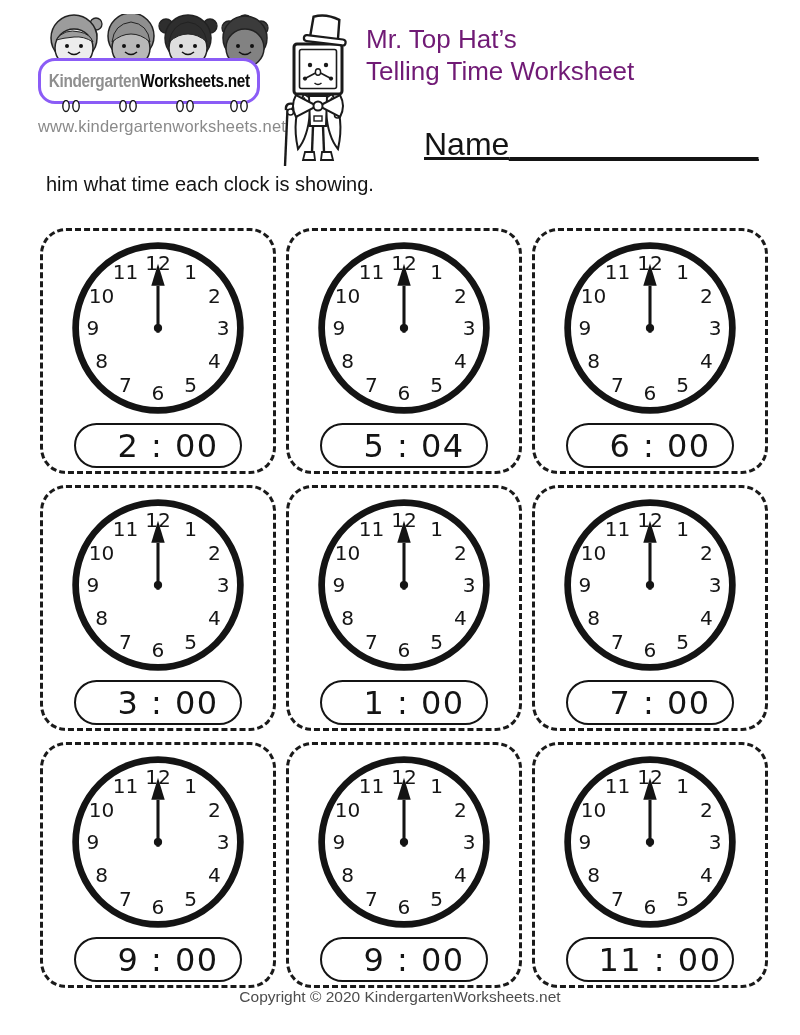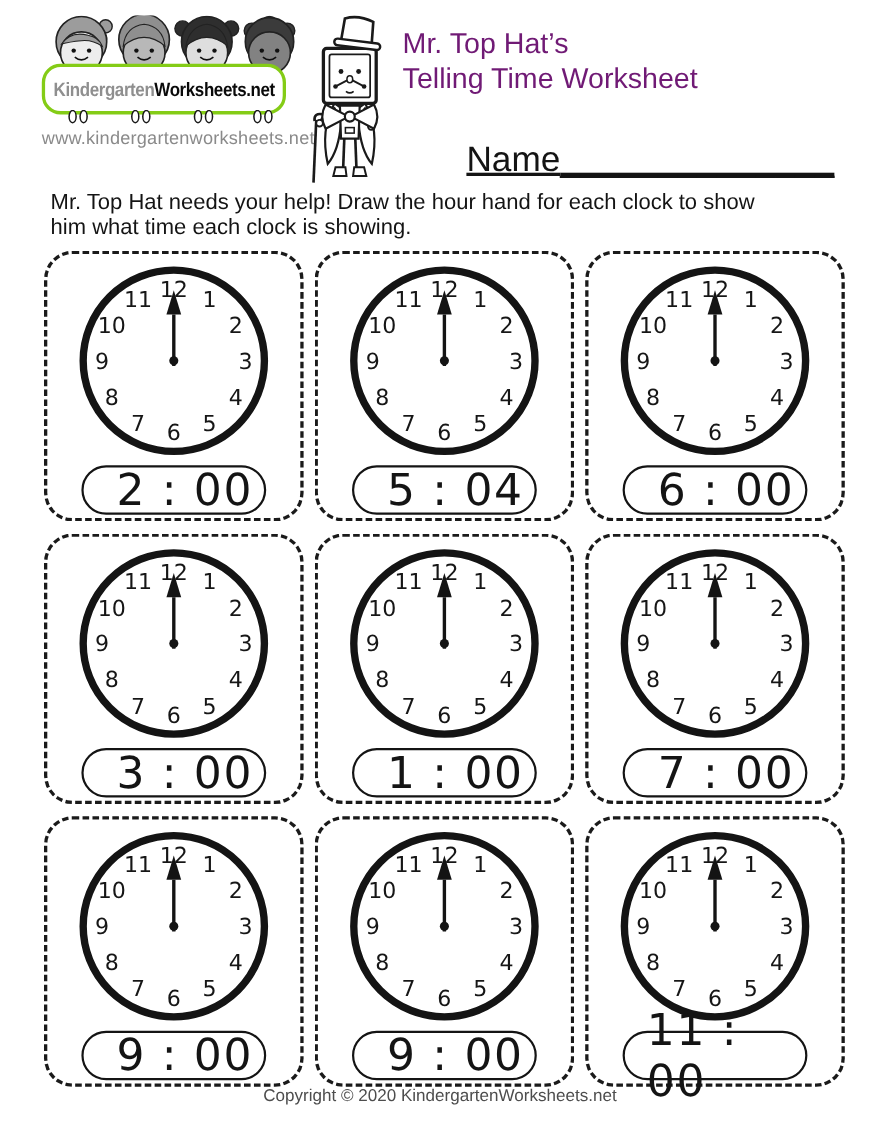--- a/index.html
+++ b/index.html
@@ -3,21 +3,21 @@
 <meta charset="utf-8">
 <style>
   html,body{margin:0;padding:0;background:#fff;}
   .page{position:relative;width:800px;height:1035px;background:#fff;overflow:hidden;
         font-family:"Liberation Sans",sans-serif;color:#141414;}
 
   
   .logo{position:absolute;left:36px;top:14px;width:236px;height:104px;}
   .heads{position:absolute;left:0;top:0;width:236px;height:60px;z-index:1;}
   .logo-banner{position:absolute;left:2px;top:44px;width:216px;height:40px;
-               border:3px solid #84cc16;border-radius:17px;background:#fff;z-index:2;
+               border:3px solid #8b5cf6;border-radius:17px;background:#fff;z-index:2;
                display:flex;align-items:center;justify-content:center;}
   .banner-text{white-space:nowrap;font-weight:bold;font-size:17.5px;letter-spacing:-0.4px;
                transform:scaleX(0.88);transform-origin:center;}
   .banner-part1{color:#8f8f8f;}
   .banner-part2{color:#0a0a0a;}
   .fingers{position:absolute;left:2px;top:86px;width:222px;height:16px;z-index:3;}
   .url{position:absolute;left:38px;top:117px;font-size:16.5px;color:#8a8a8a;letter-spacing:.2px;}
 
   
   .tophat{position:absolute;left:278px;top:12px;width:86px;height:160px;}
@@ -30,21 +30,21 @@
   
   .grid{position:absolute;left:40px;top:228px;width:728px;
         display:grid;grid-template-columns:repeat(3,236px);gap:11px 10px;}
   .card{width:236px;height:246px;box-sizing:border-box;border:3px dashed #1a1a1a;
         border-radius:26px;display:flex;flex-direction:column;align-items:center;background:#fff;}
   .clock-wrap{width:182px;height:182px;margin-top:6px;}
   .clock-wrap svg{width:182px;height:182px;display:block;}
   .clock-svg text{font-family:"DejaVu Sans",sans-serif;fill:#161616;}
   .time-pill{width:168px;height:45px;box-sizing:border-box;border:2.5px solid #141414;
              border-radius:24px;margin-top:4px;display:flex;align-items:center;justify-content:center;}
-  .time-text{font-size:40px;letter-spacing:1.5px;font-family:"DejaVu Sans",sans-serif;color:#141414;margin-left:20px;}
+  .time-text{font-size:32px;letter-spacing:1.5px;font-family:"DejaVu Sans",sans-serif;color:#141414;margin-left:20px;}
 
   
   .footer{position:absolute;left:0;right:0;top:987px;text-align:center;
           font-size:15.5px;color:#4d4d4d;line-height:1.3;}
 
   .lineart{fill:#fff;stroke:#1a1a1a;}
 </style>
 </head>
 <body>
 
@@ -146,21 +146,20 @@
 
   <div class="title">
     <div>Mr. Top Hat’s</div>
     <div>Telling Time Worksheet</div>
   </div>
   <div class="name-row">
     <span>Name</span><span class="name-line">______________</span>
   </div>
 
   <div class="instructions">
-    <div>Mr. Top Hat needs your help! Draw the hour hand for each clock to show</div>
     <div>him what time each clock is showing.</div>
   </div>
 
   <div class="grid" id="clock-grid">
       <div class="card">
     <div class="clock-wrap">
           <svg viewBox="-95 -95 190 190" class="clock-svg">
             <circle r="86" fill="#fff" stroke="#141414" stroke-width="7"></circle>
             <text x="0.0" y="-68.0" text-anchor="middle" dy="0.36em" font-size="21">12</text>
             <text x="34.0" y="-58.9" text-anchor="middle" dy="0.36em" font-size="21">1</text>

